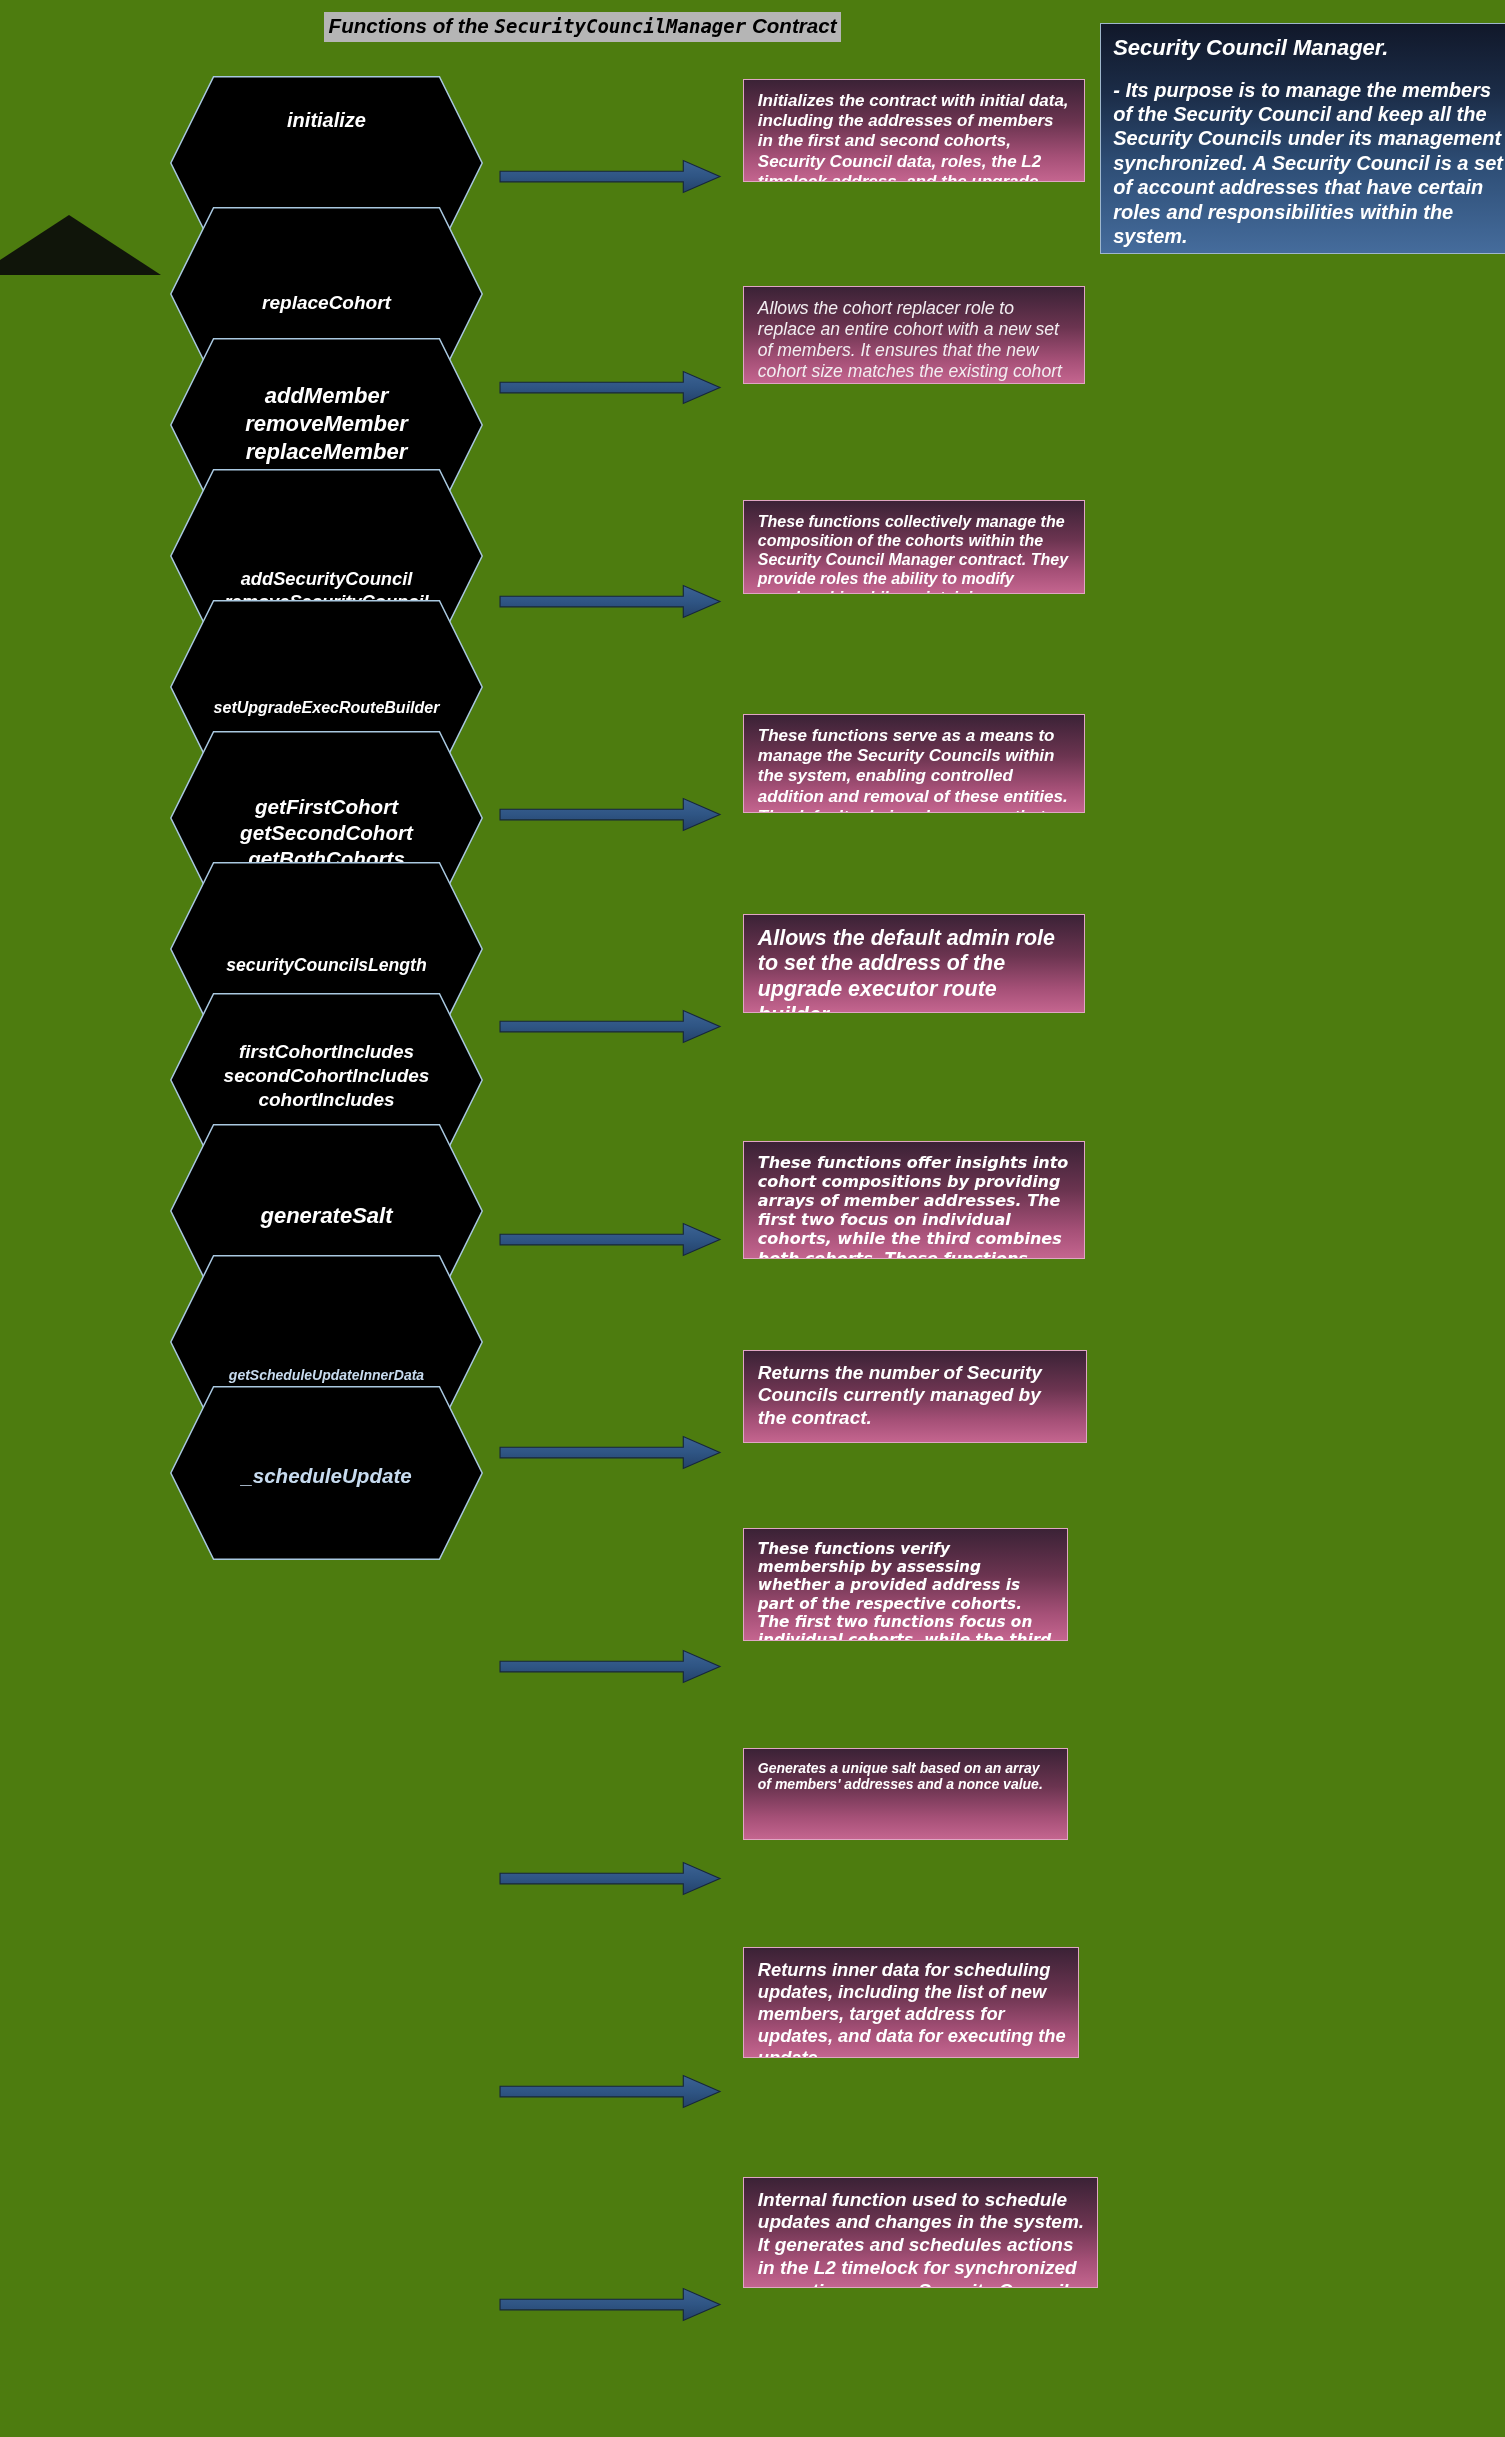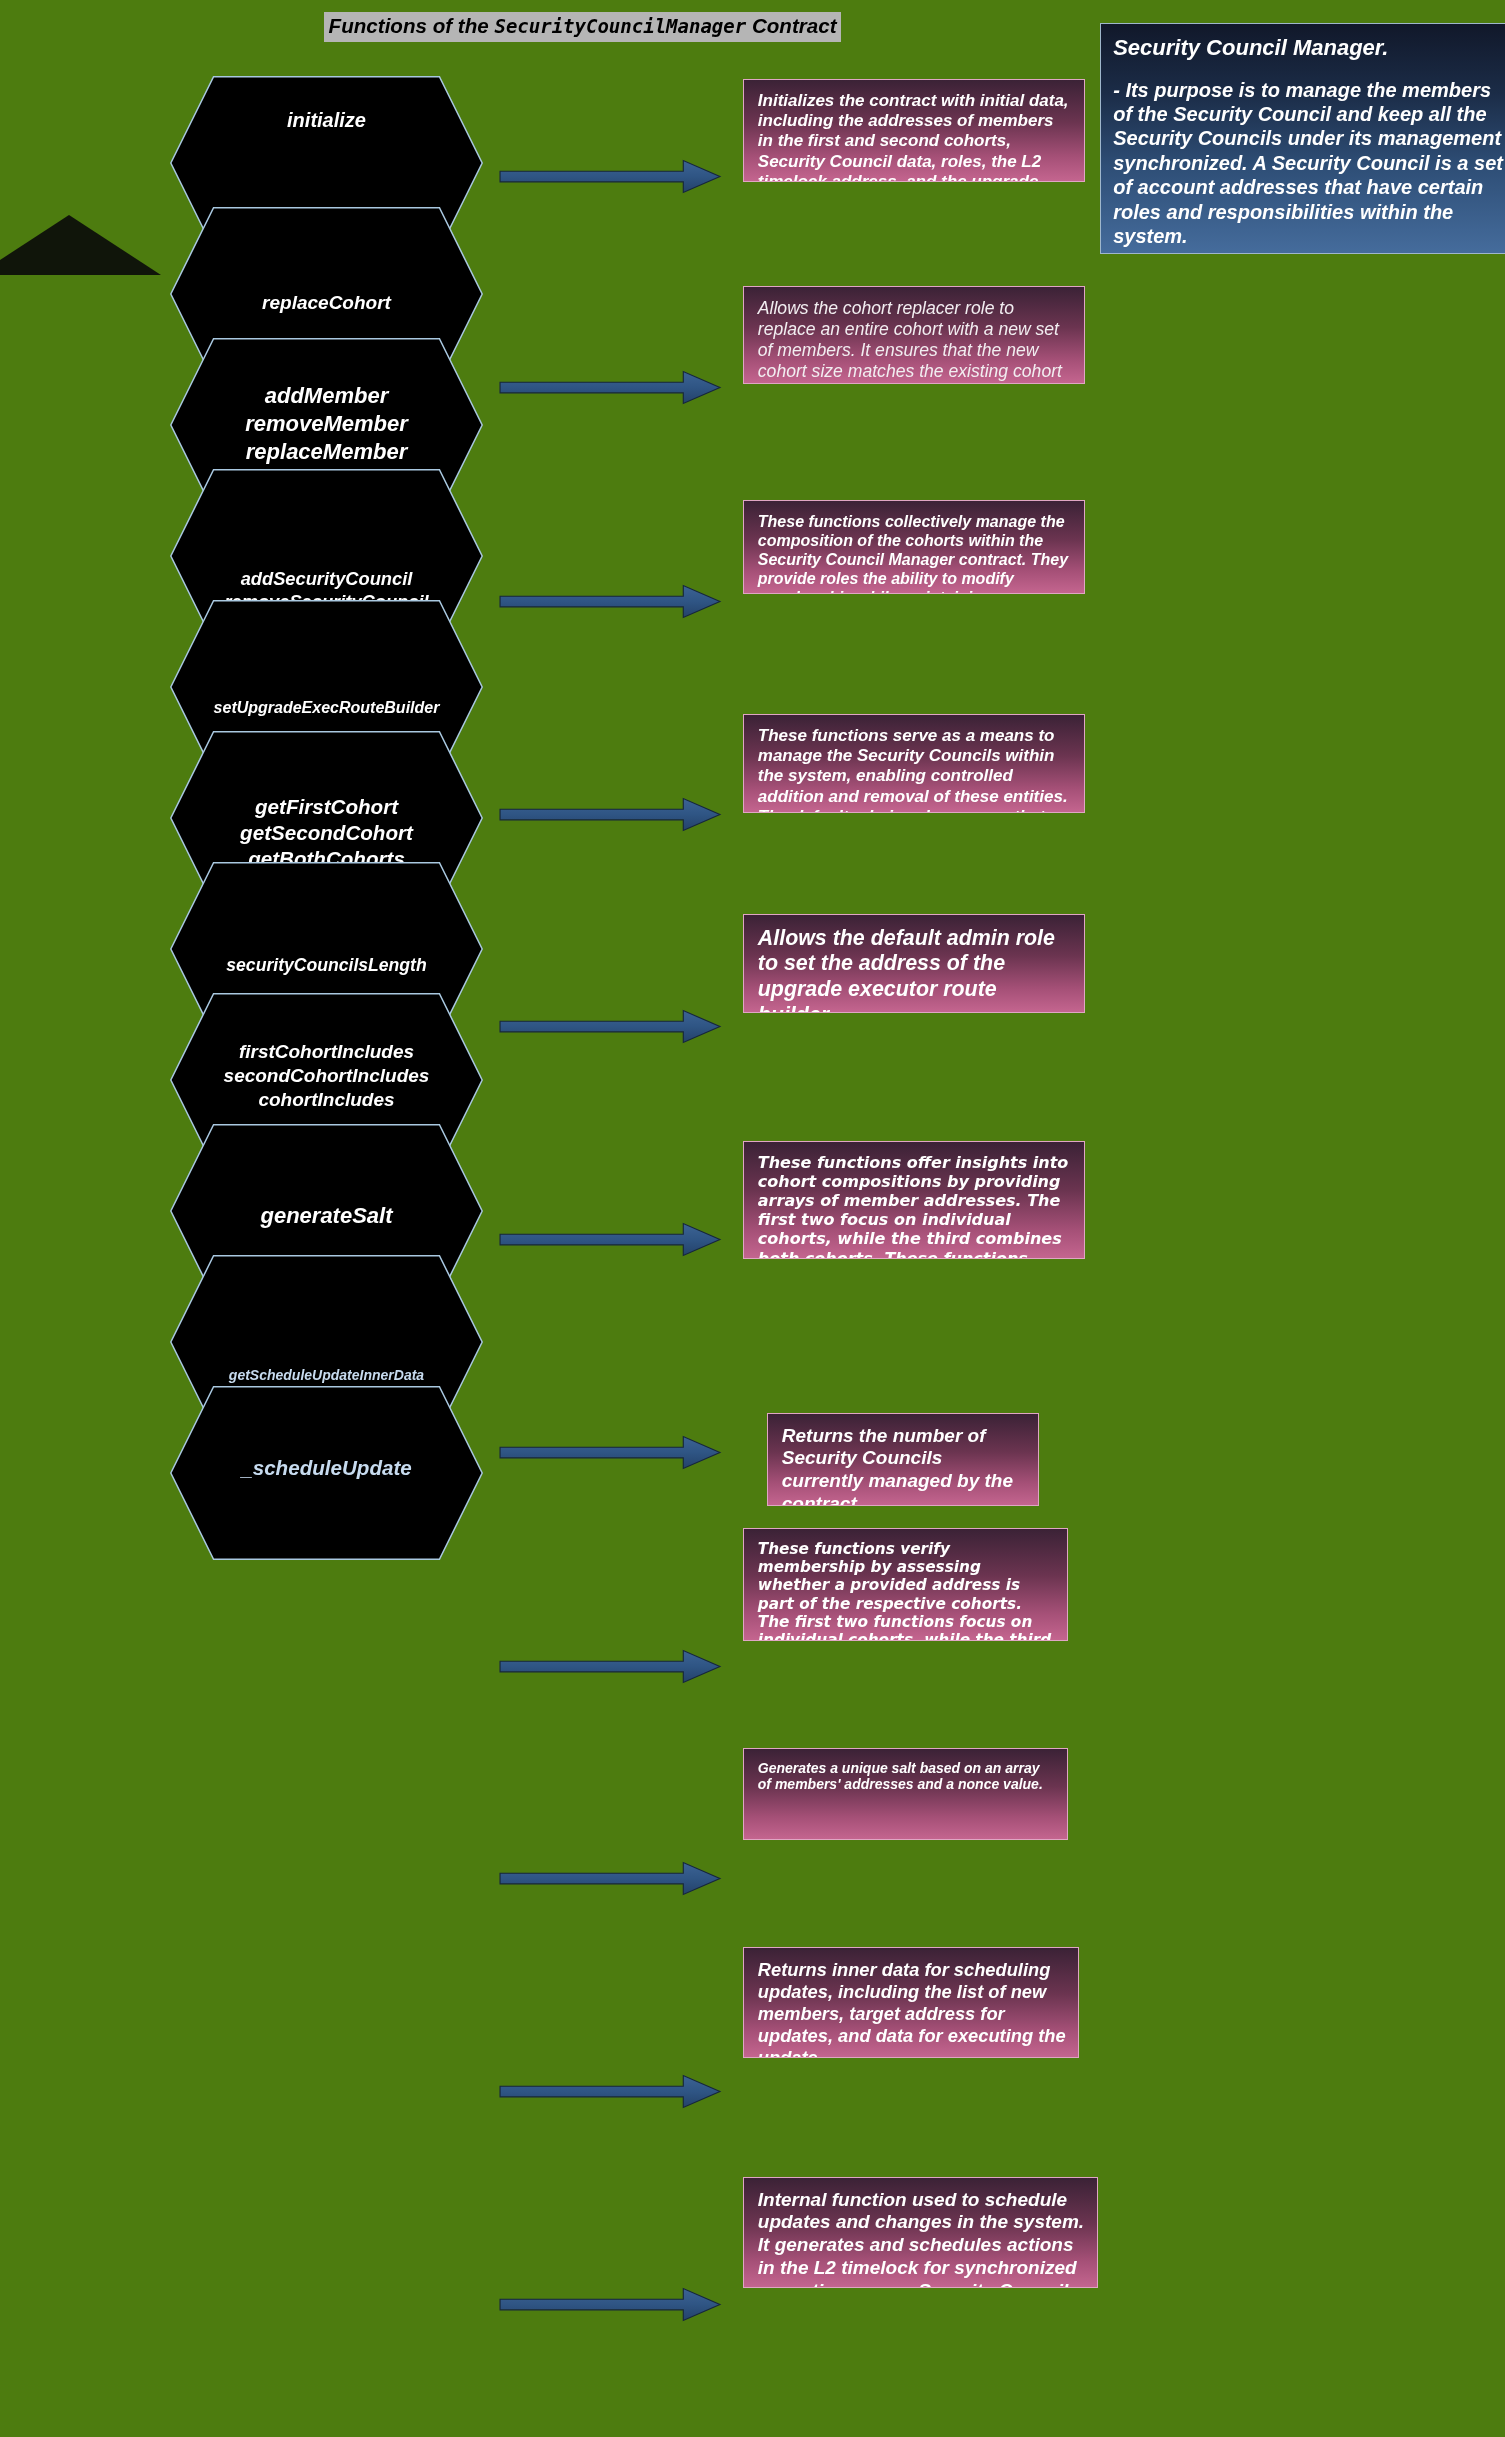--- a/index.html
+++ b/index.html
@@ -222,21 +222,21 @@
       <div class="hex">
         <svg viewBox="0 0 410 228" width="313" height="174">
           <polygon points="57,1 353,1 409,114 353,227 57,227 1,114" fill="#000000" stroke="#a9c8e0" stroke-width="2"></polygon>
         </svg>
         <div class="hex-label" style="top: 112px; font-size: 14px; color: rgb(199, 219, 239);">getScheduleUpdateInnerData</div>
       </div>
       <div class="hex">
         <svg viewBox="0 0 410 228" width="313" height="174">
           <polygon points="57,1 353,1 409,114 353,227 57,227 1,114" fill="#000000" stroke="#a9c8e0" stroke-width="2"></polygon>
         </svg>
-        <div class="hex-label" style="top: 69px; font-size: 20.6px; color: rgb(199, 219, 239);">_scheduleUpdate</div>
+        <div class="hex-label" style="top: 77px; font-size: 20.6px; color: rgb(199, 219, 239);">_scheduleUpdate</div>
       </div>
     </div>
 
   <div id="arrow-layer">
       <div class="arrow" style="left: 497px; top: 153px;">
         <svg viewBox="0 0 296 62" preserveAspectRatio="none">
           <defs>
             <linearGradient id="ag0" x1="0" y1="0" x2="0" y2="1">
               <stop offset="0%" stop-color="#3c6394"></stop>
               <stop offset="50%" stop-color="#2f5584"></stop>
@@ -380,21 +380,21 @@
       </div>
       <div class="note f-lib" style="top: 714px; height: 99px; width: 342px;">
         <div class="note-text" style="font-size: 17px; line-height: 1.2;">These functions serve as a means to manage the Security Councils within the system, enabling controlled addition and removal of these entities. The default admin role ensures that these actions are restricted to authorized parties only.</div>
       </div>
       <div class="note f-lib" style="top: 914px; height: 99px; width: 342px;">
         <div class="note-text" style="font-size: 21.4px; line-height: 1.2;">Allows the default admin role to set the address of the upgrade executor route builder</div>
       </div>
       <div class="note f-dejavu" style="top: 1141px; height: 118px; width: 342px;">
         <div class="note-text" style="font-size: 16px; line-height: 1.2;">These functions offer insights into cohort compositions by providing arrays of member addresses. The first two focus on individual cohorts, while the third combines both cohorts. These functions facilitate system monitoring and analysis by revealing the member structures.</div>
       </div>
-      <div class="note f-lib" style="top: 1413px; height: 93px; width: 272px; margin-left: 24px;">
+      <div class="note f-lib" style="top: 1350px; height: 93px; width: 344px;">
         <div class="note-text" style="font-size: 19px; line-height: 1.2;">Returns the number of Security Councils currently managed by the contract.</div>
       </div>
       <div class="note f-dejavu" style="top: 1528px; height: 113px; width: 325px;">
         <div class="note-text" style="font-size: 15.3px; line-height: 1.2;">These functions verify membership by assessing whether a provided address is part of the respective cohorts. The first two functions focus on individual cohorts, while the third offers a more general assessment across both cohorts. These functions aid in membership validation within specific cohort groups.</div>
       </div>
       <div class="note f-lib" style="top: 1748px; height: 92px; width: 325px;">
         <div class="note-text" style="font-size: 14px; line-height: 1.2;">Generates a unique salt based on an array of members' addresses and a nonce value.</div>
       </div>
       <div class="note f-lib" style="top: 1947px; height: 111px; width: 336px;">
         <div class="note-text" style="font-size: 18.3px; line-height: 1.2;">Returns inner data for scheduling updates, including the list of new members, target address for updates, and data for executing the update.</div>

